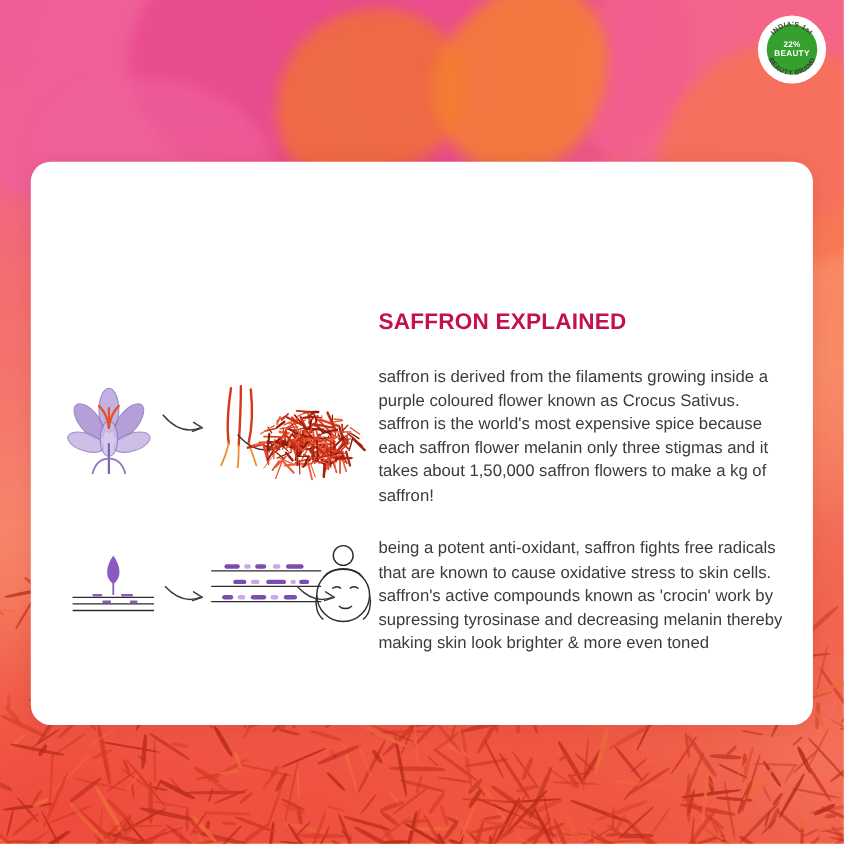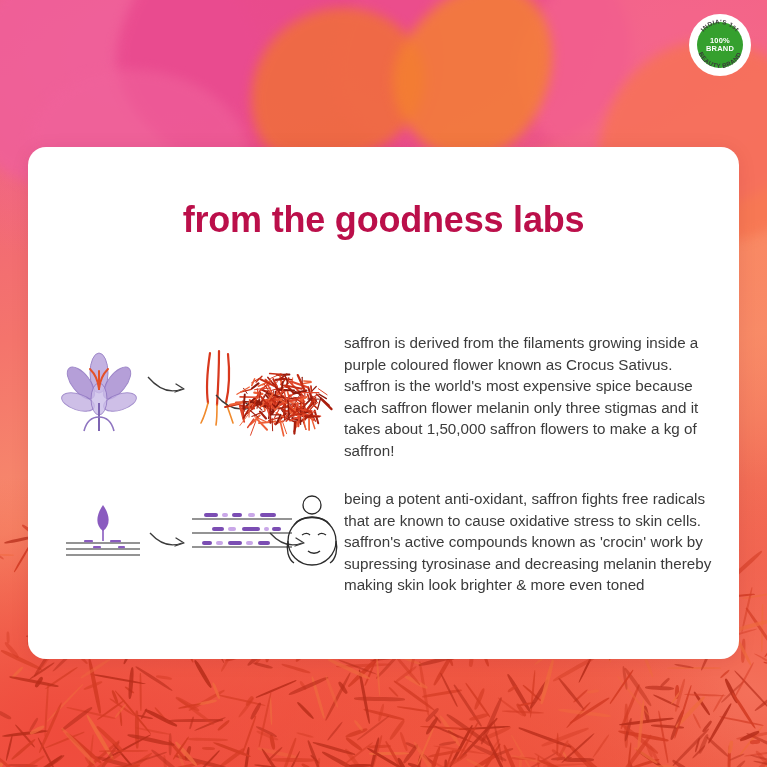--- a/index.html
+++ b/index.html
@@ -692,28 +692,28 @@
         <path id="arcBot" d="M 8,31 A 23,23 0 0 0 54,31" fill="none"></path>
       </defs>
       <text>
         <textPath href="#arcTop" startOffset="50%" text-anchor="middle" id="arcTopText">INDIA'S 1st</textPath>
       </text>
       <text>
         <textPath href="#arcBot" startOffset="50%" text-anchor="middle" id="arcBotText">BEAUTY BRAND</textPath>
       </text>
     </svg>
     <div class="badge-inner" style="background: rgb(53, 160, 46);">
-      <div class="b1">100%</div>
-      <div class="b2">BRAND</div>
+      <div class="b1">22%</div>
+      <div class="b2">BEAUTY</div>
     </div>
   </div>
 
   <div class="card">
 
-    <div class="title">from the goodness labs</div>
+    <div class="subtitle">SAFFRON EXPLAINED</div>
 
     <div class="para p-one">saffron is derived from the filaments growing inside a purple coloured flower known as Crocus Sativus. saffron is the world's most expensive spice because each saffron flower melanin only three stigmas and it takes about 1,50,000 saffron flowers to make a kg of saffron!</div>
     <div class="para p-two">being a potent anti-oxidant, saffron fights free radicals that are known to cause oxidative stress to skin cells. saffron's active compounds known as 'crocin' work by supressing tyrosinase and decreasing melanin thereby making skin look brighter &amp; more even toned</div>
 
     <svg class="ill" style="left:26px; top:200px;" width="90" height="90" viewBox="0 0 90 90">
       <g fill="none" stroke="#8e74c0" stroke-width="1">
 
         <ellipse cx="45" cy="26" rx="9" ry="20" fill="#b9a5dc" opacity=".85"></ellipse>
         <ellipse cx="27" cy="36" rx="9" ry="19" fill="#a98fd2" opacity=".85" transform="rotate(-38 27 36)"></ellipse>
         <ellipse cx="63" cy="36" rx="9" ry="19" fill="#a98fd2" opacity=".85" transform="rotate(38 63 36)"></ellipse>

